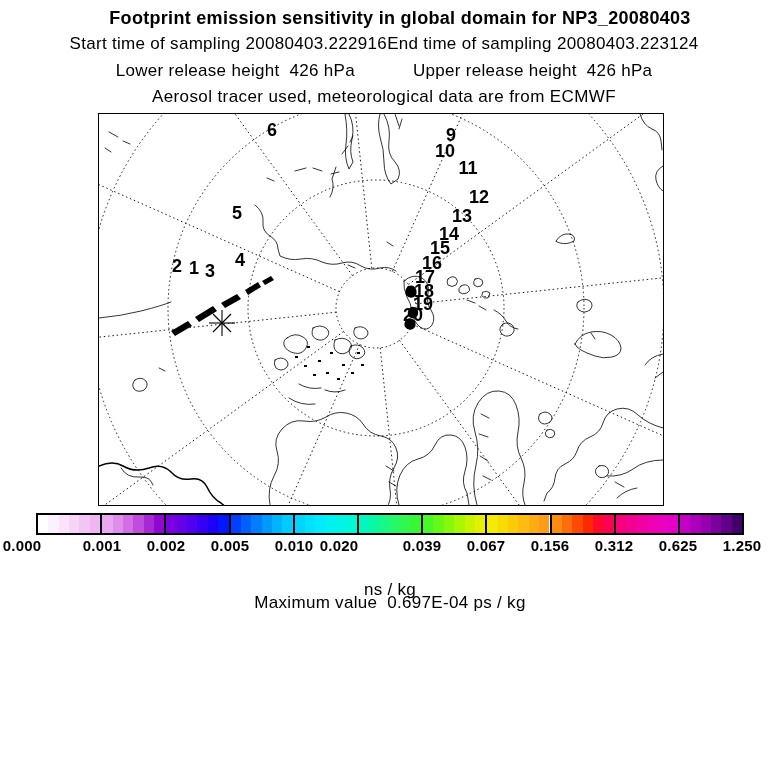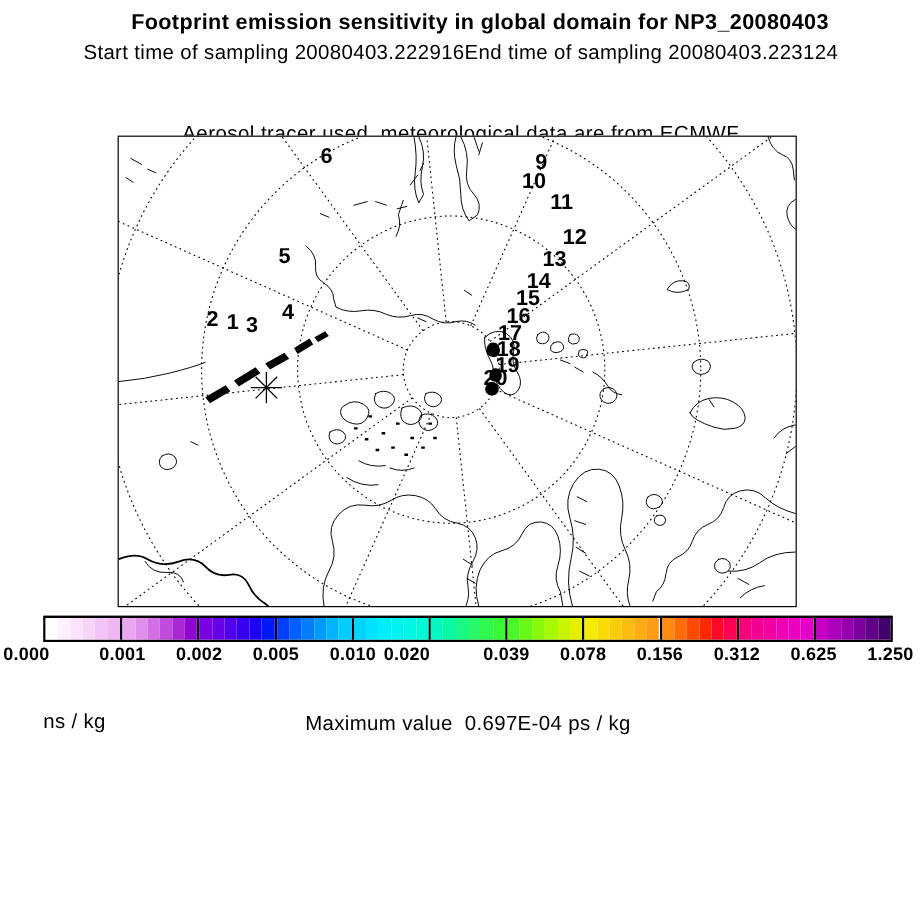--- a/index.html
+++ b/index.html
@@ -2,48 +2,52 @@
 <html><head>
 <meta charset="utf-8">
 <style>
   html,body{margin:0;padding:0;background:#fff;}
   .canvas{position:relative;width:768px;height:768px;background:#ffffff;overflow:hidden;
           font-family:"Liberation Sans",sans-serif;color:#000;}
   .hline{position:absolute;left:0;width:768px;text-align:center;white-space:pre;}
   .title{top:8px;font-size:18px;font-weight:bold;letter-spacing:0.3px;margin-left:16px;}
   .row2{top:34px;display:flex;justify-content:center;font-size:17px;letter-spacing:0.3px;}
   .row3{top:61px;display:flex;justify-content:center;gap:58px;font-size:17px;letter-spacing:0.3px;}
-  .row4{top:87px;font-size:17px;letter-spacing:0.4px;margin-top:15px;}
+  .row4{top:87px;font-size:17px;letter-spacing:0.4px;}
   .row2 span,.row3 span{white-space:pre;}
   .mapbox{position:absolute;left:98px;top:113px;width:564px;height:391px;border:1.5px solid #000;box-sizing:content-box;background:#fff;}
   .mapbox svg{display:block;}
   .graticule{stroke:#000;fill:none;stroke-width:0.9;stroke-dasharray:1.5,2.8;}
   .coast{stroke:#000;fill:none;stroke-width:0.8;stroke-linejoin:round;stroke-linecap:round;}
   .coast-bold{stroke:#000;fill:none;stroke-width:1.5;stroke-linejoin:round;stroke-linecap:round;}
   .landfill{fill:#000;stroke:none;}
   .marker{stroke:#000;stroke-width:1.1;}
   .traj{font-family:"Liberation Sans",sans-serif;font-size:18px;font-weight:bold;fill:#000;}
   .cbar{position:absolute;left:36px;top:513px;width:708px;height:22px;border:2px solid #000;
         box-sizing:border-box;display:flex;background:#fff;}
   .cb-seg{flex:1;display:flex;border-right:2px solid #000;}
   .cb-seg:last-child{border-right:none;}
   .cb-cell{flex:1;}
   .tick{position:absolute;top:537px;transform:translateX(-50%);font-size:15px;font-weight:bold;letter-spacing:0.2px;}
-  .units{position:absolute;left:36px;top:592px;width:708px;font-size:17px;letter-spacing:0.3px;white-space:pre;}
+  .units{position:absolute;left:36px;top:580px;width:708px;text-align:center;font-size:17px;letter-spacing:0.3px;white-space:pre;}
   .maxline{position:absolute;left:36px;top:593px;width:708px;text-align:center;font-size:17px;letter-spacing:0.3px;white-space:pre;}
 </style>
 </head>
 <body>
 
 <div class="canvas">
 
   <div class="hline title">Footprint emission sensitivity in global domain for NP3_20080403</div>
   <div class="hline row2">
     <span>Start time of sampling 20080403.222916</span>
     <span>End time of sampling 20080403.223124</span>
+  </div>
+  <div class="hline row3">
+    <span>Lower release height  426 hPa</span>
+    <span>Upper release height  426 hPa</span>
   </div>
   <div class="hline row4">Aerosol tracer used, meteorological data are from ECMWF</div>
 
   <div class="mapbox">
     <svg width="564" height="391" viewBox="0 0 564 391" xmlns="http://www.w3.org/2000/svg">
 
       <g class="graticule">
         <circle cx="277" cy="194" r="40"></circle>
         <circle cx="277" cy="194" r="128"></circle>
         <circle cx="277" cy="194" r="208"></circle>
@@ -236,21 +240,21 @@
       </div>
   </div>
 
   <span class="tick" style="left:22px;">0.000</span>
   <span class="tick" style="left:102px;">0.001</span>
   <span class="tick" style="left:166px;">0.002</span>
   <span class="tick" style="left:230px;">0.005</span>
   <span class="tick" style="left:294px;">0.010</span>
   <span class="tick" style="left:339px;">0.020</span>
   <span class="tick" style="left:422px;">0.039</span>
-  <span class="tick" style="left:486px;">0.078</span>
+  <span class="tick" style="left:486px;">0.067</span>
   <span class="tick" style="left:550px;">0.156</span>
   <span class="tick" style="left:614px;">0.312</span>
   <span class="tick" style="left:678px;">0.625</span>
   <span class="tick" style="left:742px;">1.250</span>
 
   <div class="units">ns / kg</div>
   <div class="maxline">Maximum value  0.697E-04 ps / kg</div>
 
 </div>
 

